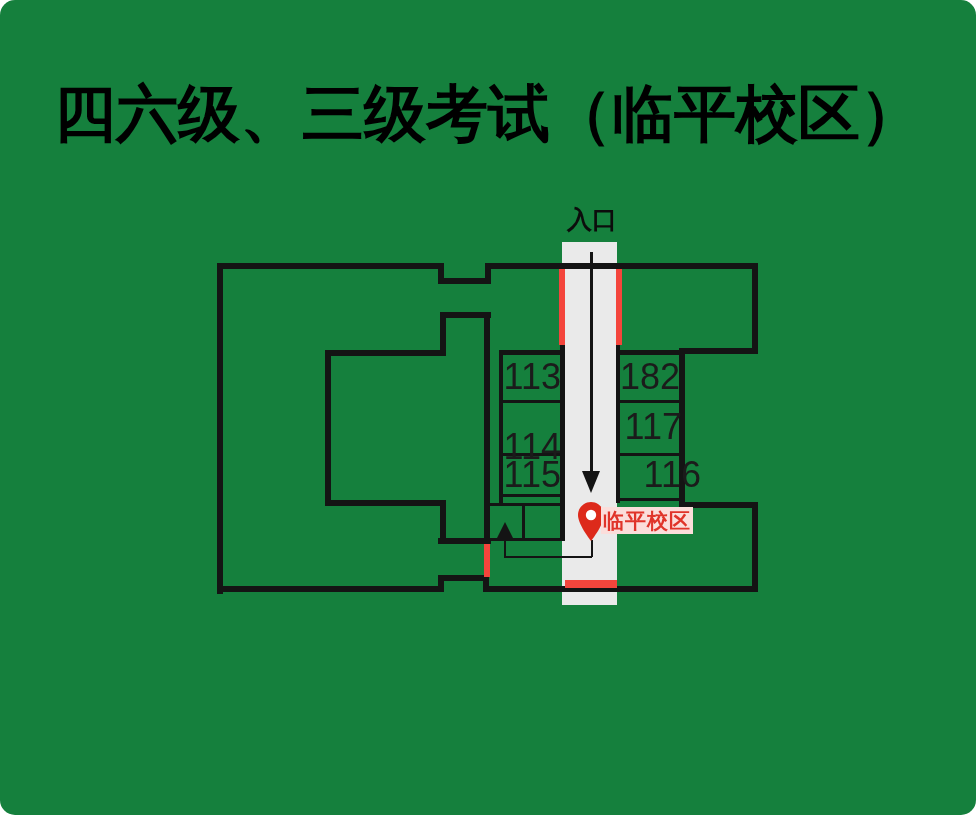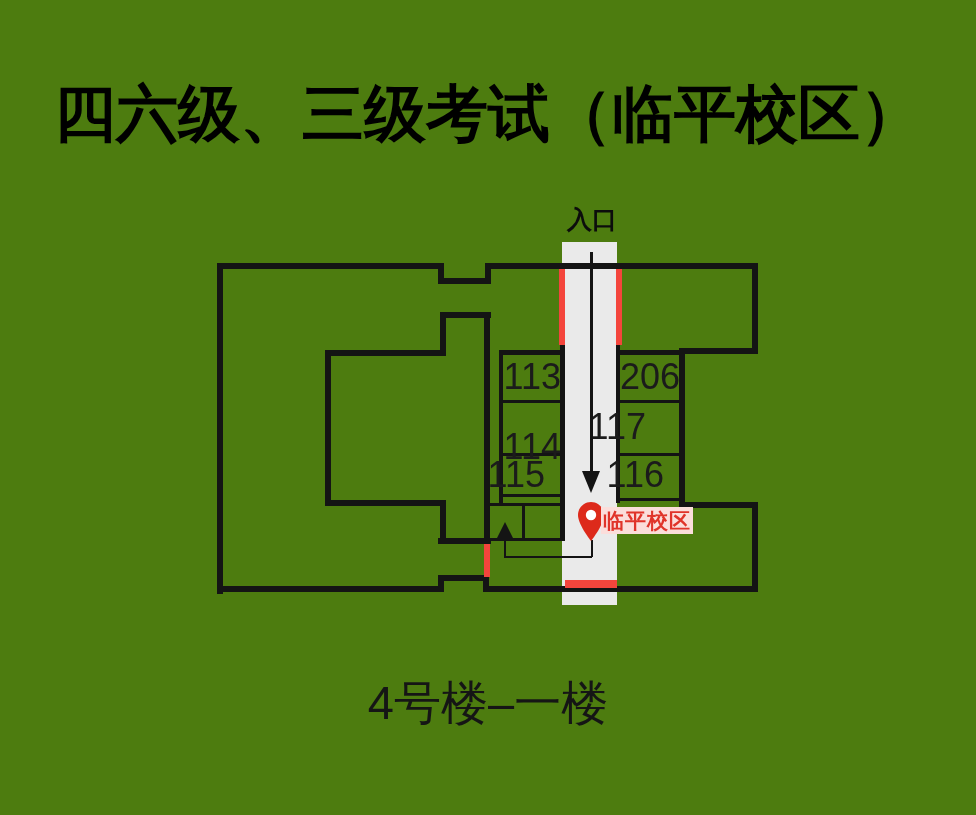--- a/index.html
+++ b/index.html
@@ -1,18 +1,18 @@
 <!DOCTYPE html>
 <html style="--wall: #141414; --accent-red: #f4453c; --pin-red: #dd2a1b; --pin-label-red: #e0342a; --pin-label-bg: #fbdedb; --corridor-gray: #eaeaea;"><head>
 <meta charset="utf-8">
 <style>
   html,body{margin:0;padding:0;background:#fff;}
   #canvas{
-    position:relative;width:976px;height:815px;background:#4d7c0f;overflow:hidden;
-    font-family:"Liberation Sans","DejaVu Sans",sans-serif;color:#111;
+    position:relative;width:976px;height:815px;background:#15803d;overflow:hidden;
+    font-family:"Liberation Sans","DejaVu Sans",sans-serif;color:#111;border-radius:15px;
   }
   .title{
     position:absolute;top:80px;left:0;width:100%;text-align:center;
     font-size:62px;font-weight:900;letter-spacing:0;line-height:1.1;color:#000;
   }
   .subtitle{
     position:absolute;top:672px;left:0;width:100%;text-align:center;
     font-size:47px;font-weight:500;color:#151515;
   }
   .entrance-label{
@@ -90,37 +90,36 @@
     <i class="w" style="left:616px;top:453px;width:67px;height:3px"></i>
     <i class="w" style="left:617px;top:498px;width:66px;height:3px"></i>
 
     <i class="r" style="left:559px;top:269px;width:6px;height:76px"></i>
     <i class="r" style="left:616px;top:269px;width:6px;height:76px"></i>
     <i class="r" style="left:484px;top:544px;width:6px;height:33px"></i>
     <i class="r" style="left:565px;top:580px;width:52px;height:8px"></i>
 
     <div class="room" style="left:500px;top:362px">113</div>
     <div class="room" style="left:500px;top:432px">114</div>
-    <div class="room" style="left:484px;top:460px">115</div>
-    <div class="room" style="left:619px;top:362px">206</div>
-    <div class="room" style="left:585px;top:412px">117</div>
-    <div class="room" style="left:603px;top:460px">116</div>
+    <div class="room" style="left:500px;top:460px">115</div>
+    <div class="room" style="left:619px;top:362px">182</div>
+    <div class="room" style="left:621px;top:412px">117</div>
+    <div class="room" style="left:640px;top:460px">116</div>
 
     <div class="shaft" style="left:590px;top:252px;width:2.5px;height:220px"></div>
     <div class="ah-down" style="left:582px;top:471px"></div>
 
     <div class="shaft" style="left:590.5px;top:540px;width:2px;height:17px"></div>
     <div class="shaft" style="left:504px;top:555.5px;width:88px;height:2px"></div>
     <div class="shaft" style="left:503.5px;top:538px;width:2.5px;height:20px"></div>
     <div class="ah-up" style="left:496px;top:522px"></div>
 
     <svg class="pin" viewBox="0 0 28 41" xmlns="http://www.w3.org/2000/svg">
       <path style="fill:var(--pin-red,#dd2a1b)" d="M14 1 C6.8 1 1 6.8 1 14 c0 9.8 13 26 13 26 s13-16.2 13-26 C27 6.8 21.2 1 14 1 Z"></path>
       <circle cx="14" cy="14" r="5.2" fill="#ffffff"></circle>
     </svg>
 
     <div class="pin-label">临平校区</div>
 
   </div>
 
-  <div class="subtitle">4号楼–一楼</div>
 
 </div>
 
 </body></html>

